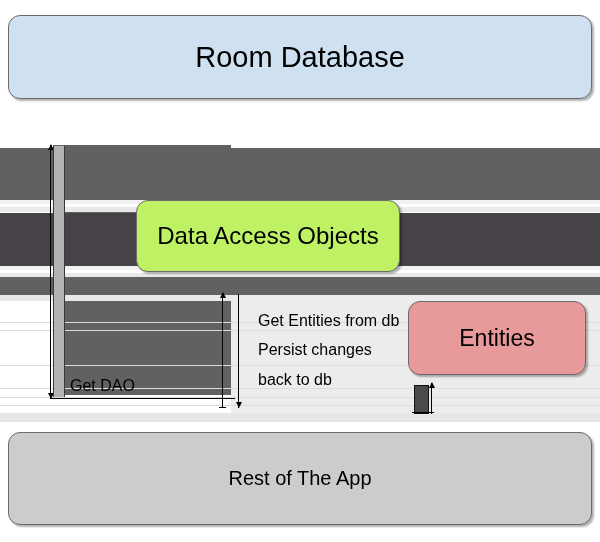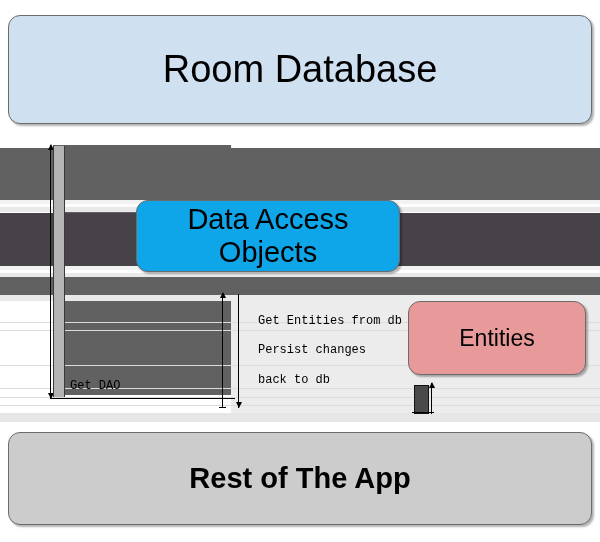--- a/index.html
+++ b/index.html
@@ -50,39 +50,38 @@
     border-radius: 12px;
     border: 1px solid #6b6b6b;
     display: flex;
     align-items: center;
     justify-content: center;
     text-align: center;
     color: #000000;
     box-shadow: 2px 2px 2px rgba(0,0,0,0.30);
   }
   #node-room {
-    left: 8px; top: 15px; width: 584px; height: 109px;
+    left: 8px; top: 15px; width: 584px; height: 84px;
     background: #cfe0f1;
-    font-size: 38px;
+    font-size: 29px;
   }
   #node-dao {
     left: 136px; top: 200px; width: 264px; height: 72px;
-    background: #0ea5e9;
-    font-size: 29px;
+    background: #bef264;
+    font-size: 24px;
   }
   #node-entities {
     left: 408px; top: 301px; width: 178px; height: 74px;
     background: #e89a9a;
     font-size: 23px;
   }
   #node-rest {
     left: 8px; top: 432px; width: 584px; height: 93px;
     background: #cccccc;
-    font-size: 29px;
-    font-weight: bold;
+    font-size: 20px;
   }
 
   
   .vline {
     position: absolute;
     width: 1px;
     background: #000000;
   }
   .hline {
     position: absolute;
@@ -115,24 +114,23 @@
   .block-dark {
     position: absolute;
     background: #4a4a4a;
     border: 1px solid #111111;
   }
 
   
   .label {
     position: absolute;
     color: #000000;
-    font-size: 12px;
+    font-size: 16px;
     line-height: 14px;
     white-space: nowrap;
-    font-family: Liberation Mono, monospace;
   }
 </style>
 </head>
 <body>
 
 <div id="canvas">
 
   <div class="dark-col" style="left:53px; top:145px; width:178px; height:250px;"></div>
 
   <div class="band band-a" style="top:148px; height:52px;"></div>

